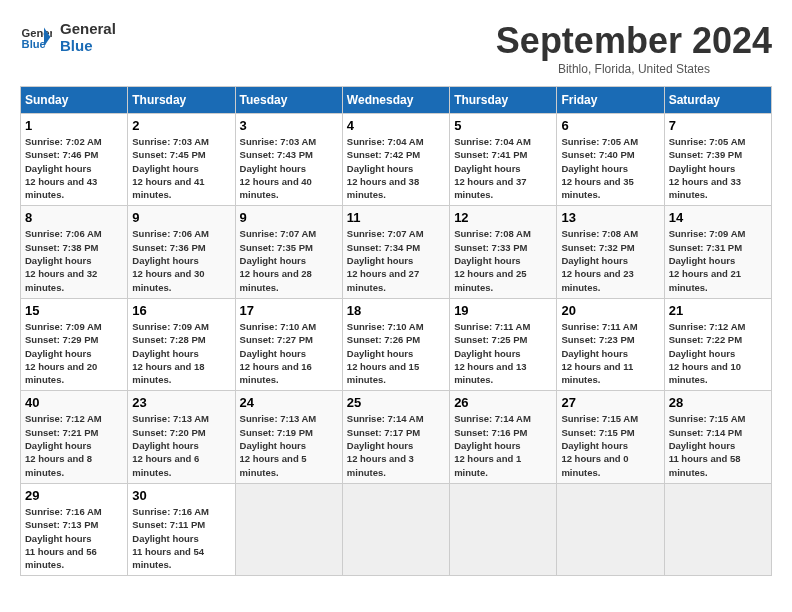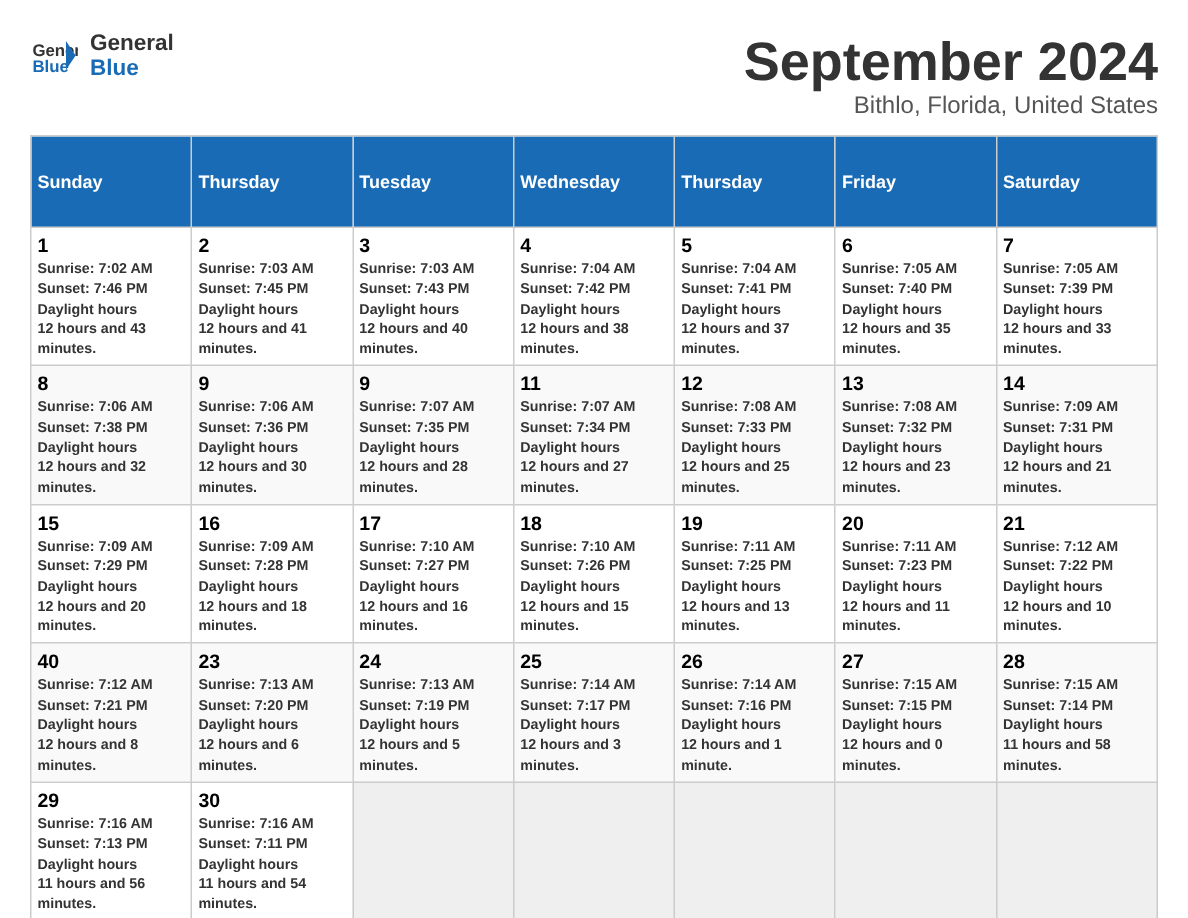--- a/index.html
+++ b/index.html
@@ -19,40 +19,40 @@
     .logo {
       display: flex;
       align-items: center;
       gap: 4px;
     }
     .logo-icon {
       width: 32px;
       height: 32px;
     }
     .title-area {
-      text-align: right;
+      text-align: center;
     }
     .month-title {
       font-size: 36px;
       font-weight: bold;
       color: #333;
     }
     .location {
-      font-size: 16px;
+      font-size: 12px;
       color: #555;
     }
     table {
       width: 100%;
       border-collapse: collapse;
       font-size: 10px;
     }
     th {
       background-color: #1a6bb5;
       color: #fff;
-      padding: 23px 4px;
+      padding: 6px 4px;
       font-size: 12px;
       font-weight: bold;
       text-align: left;
       border: 1px solid #ccc;
     }
     td {
       border: 1px solid #ccc;
       vertical-align: top;
       padding: 4px;
       height: 90px;

